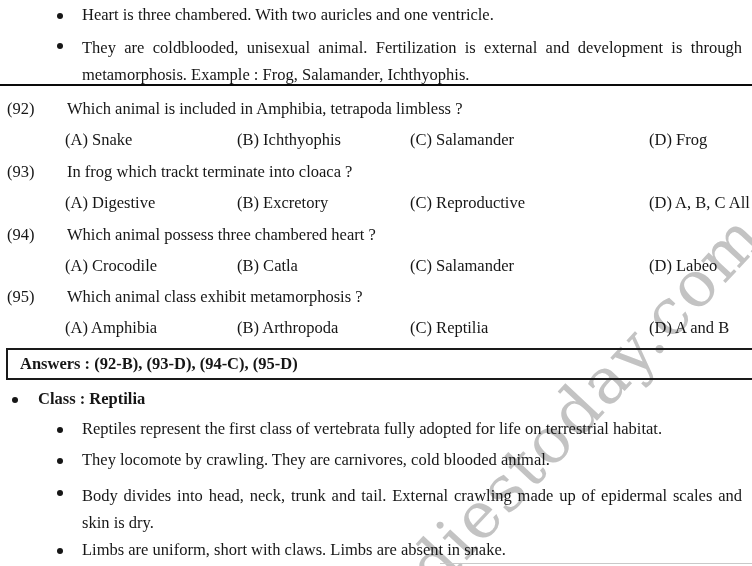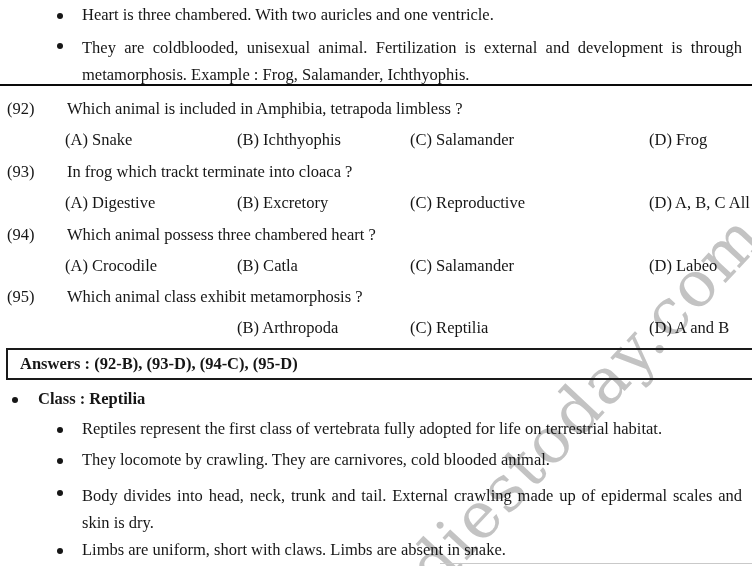--- a/index.html
+++ b/index.html
@@ -116,20 +116,21 @@
         <span class="opt b">(B) Catla</span>
         <span class="opt c">(C) Salamander</span>
         <span class="opt d">(D) Labeo</span>
       </div>
     </div>
 
     <div>
       <span class="line q-num" style="top:287px">(95)</span>
       <span class="line q-text" style="top:287px">Which animal class exhibit metamorphosis ?</span>
       <div class="opts" style="top:318px">
+        <span class="opt a">(A) Amphibia</span>
         <span class="opt b">(B) Arthropoda</span>
         <span class="opt c">(C) Reptilia</span>
         <span class="opt d">(D) A and B</span>
       </div>
     </div>
 
     <div class="answers-box">
       <span>Answers : (92-B), (93-D), (94-C), (95-D)</span>
     </div>
 

